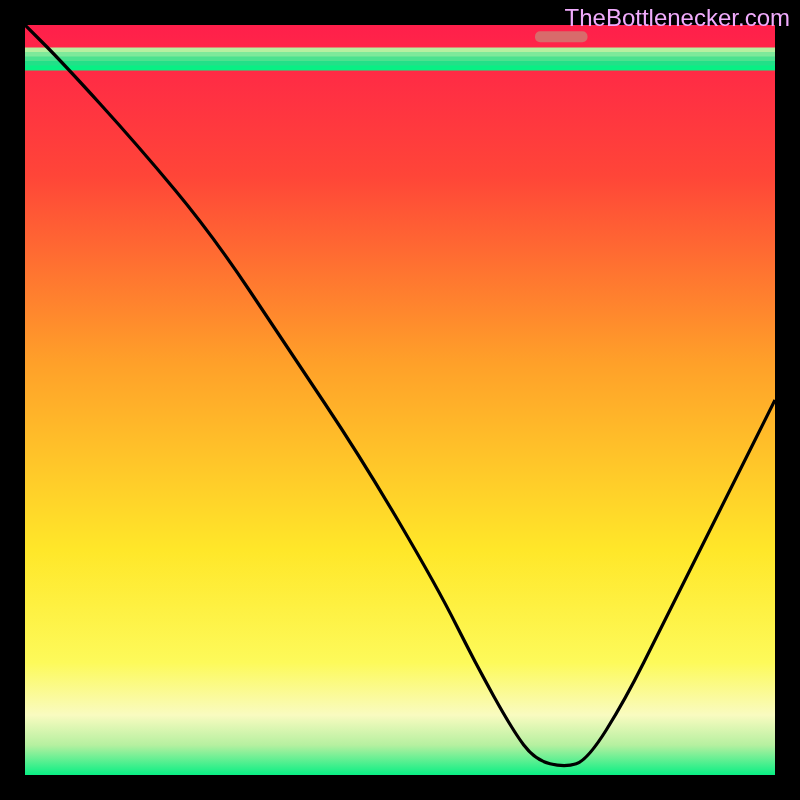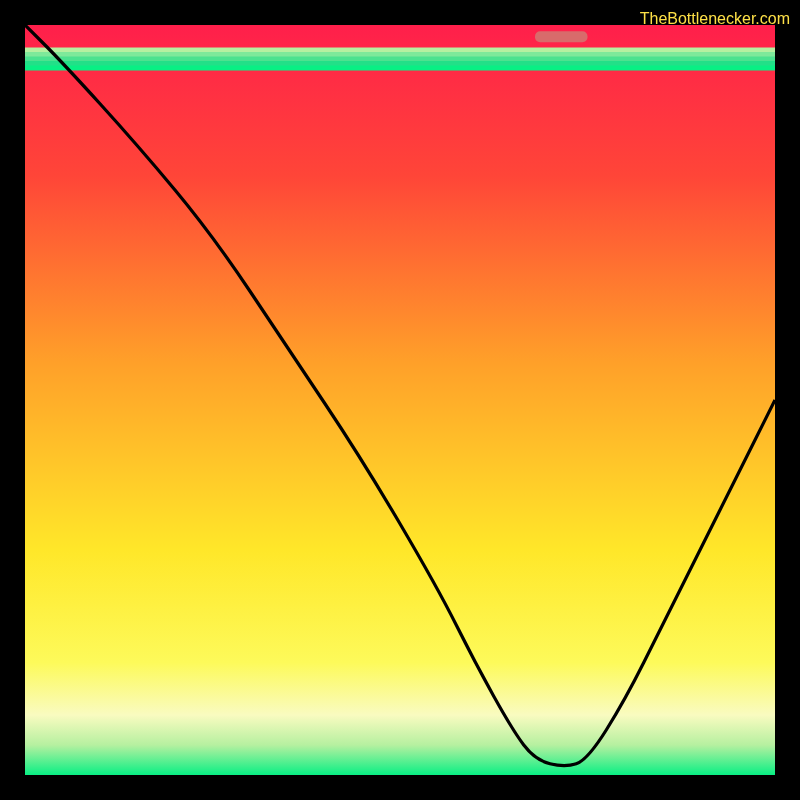--- a/index.html
+++ b/index.html
@@ -11,24 +11,24 @@
     position: relative;
     font-family: Arial, Helvetica, sans-serif;
   }
   .container {
     width: 800px;
     height: 800px;
     position: relative;
   }
   .watermark {
     position: absolute;
-    top: 10px;
+    top: 4px;
     right: 10px;
-    color: #fde047;
-    font-size: 16px;
+    color: #f0abfc;
+    font-size: 24px;
     font-weight: 500;
     z-index: 10;
   }
   .plot-area {
     position: absolute;
     left: 25px;
     top: 25px;
     width: 750px;
     height: 750px;
     overflow: hidden;

